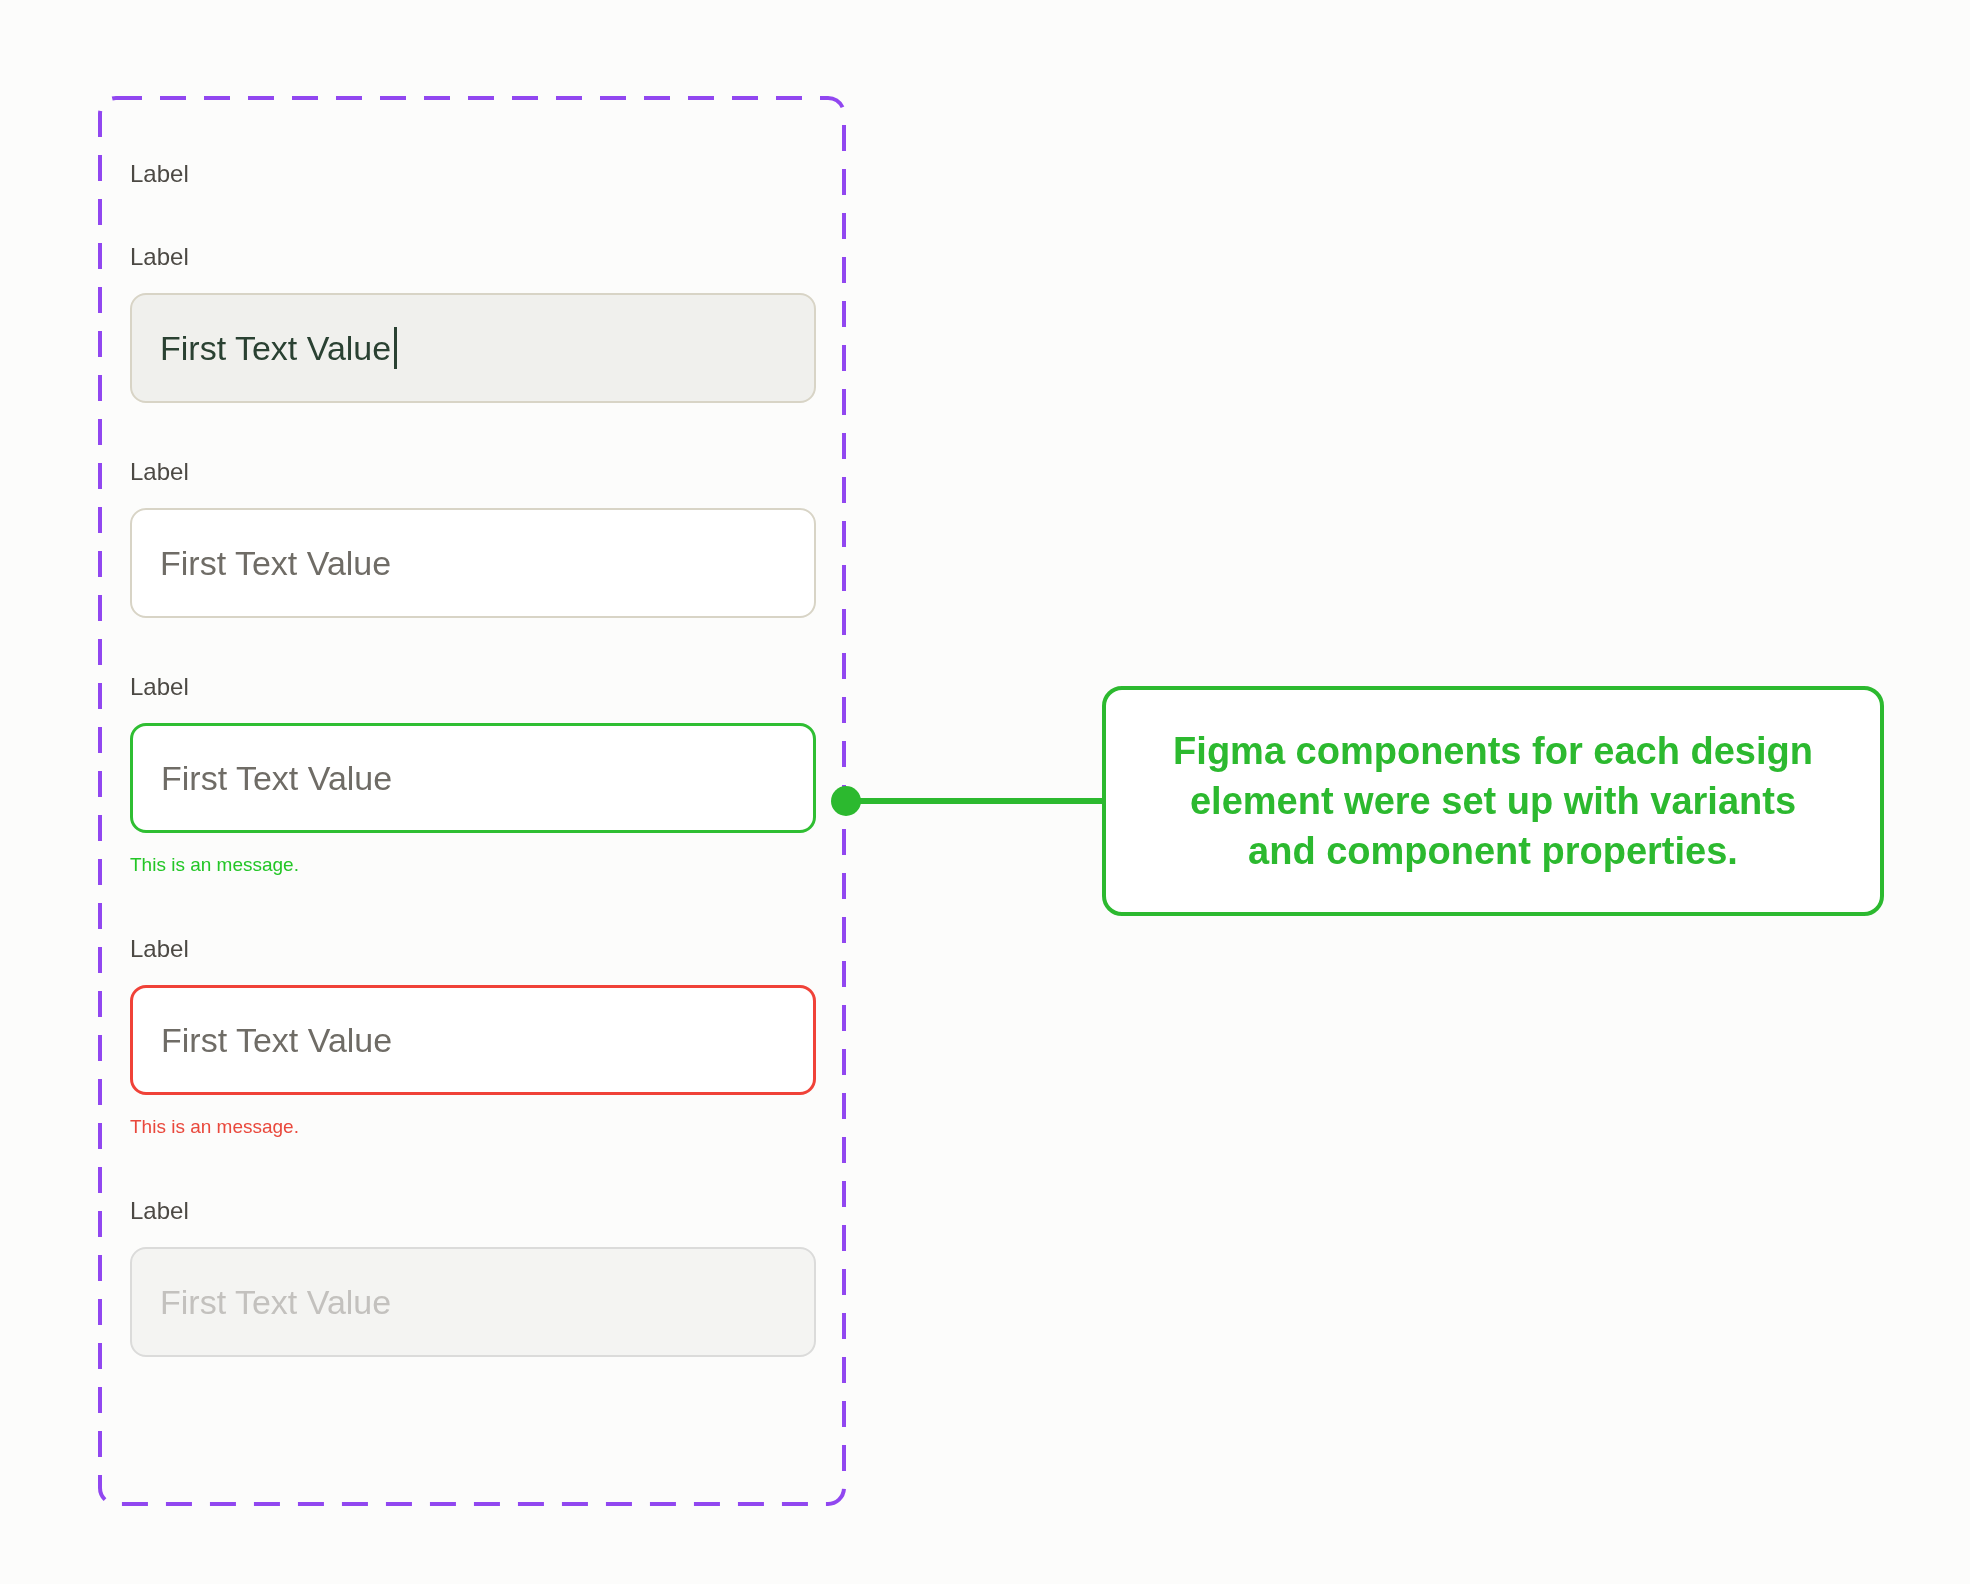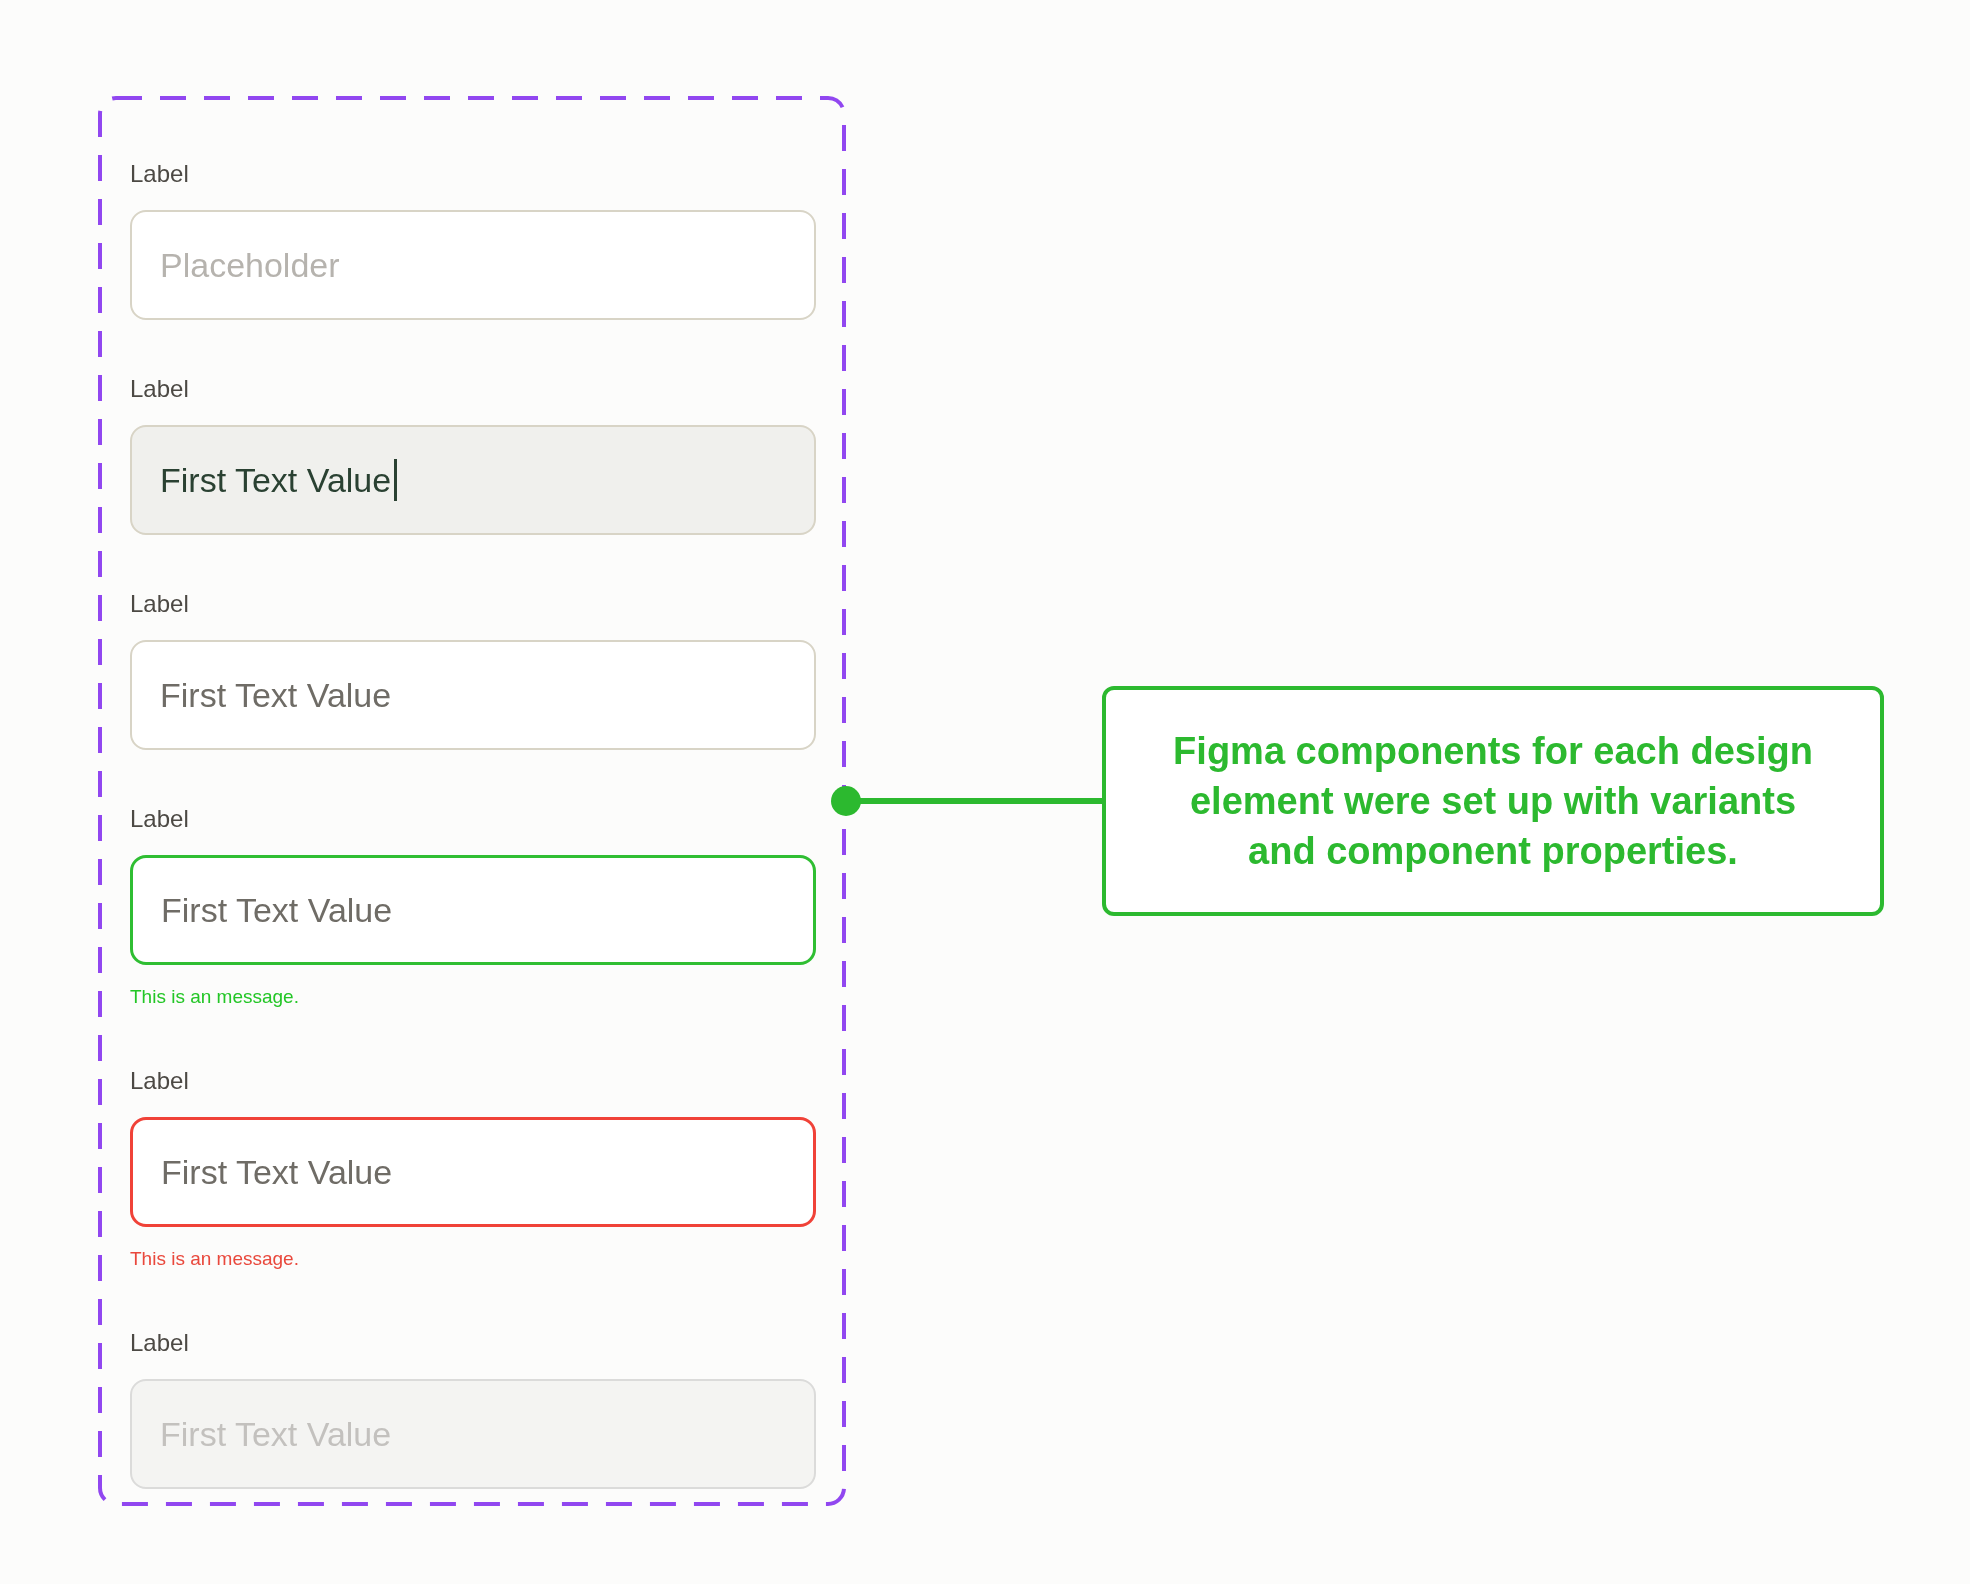--- a/index.html
+++ b/index.html
@@ -107,21 +107,21 @@
   }
   .callout {
     position: absolute;
     left: 1102px;
     top: 686px;
     width: 782px;
     height: 230px;
     box-sizing: border-box;
     background: #FFFFFF;
     border: 4px solid var(--callout-green, #2CB92F);
-    border-radius: 12px;
+    border-radius: 20px;
     display: flex;
     align-items: center;
     justify-content: center;
   }
   .callout-text {
     margin: 0;
     max-width: 700px;
     font-size: 38px;
     font-weight: 700;
     line-height: 50px;
@@ -135,23 +135,20 @@
 
 <div class="canvas">
 
   <div class="frame">
     <svg class="frame-border-svg" viewBox="0 0 748 1410" preserveAspectRatio="none">
       <rect x="2" y="2" width="744" height="1406" rx="16"></rect>
     </svg>
 
     <div class="group state-empty">
       <div class="field-label">Label</div>
-      <div class="input">
-        <span class="input-text">Placeholder</span>
-      </div>
     </div>
 
     <div class="group state-focused">
       <div class="field-label">Label</div>
       <div class="input">
         <span class="input-text">First Text Value</span>
         <span class="caret"></span>
       </div>
     </div>
 

